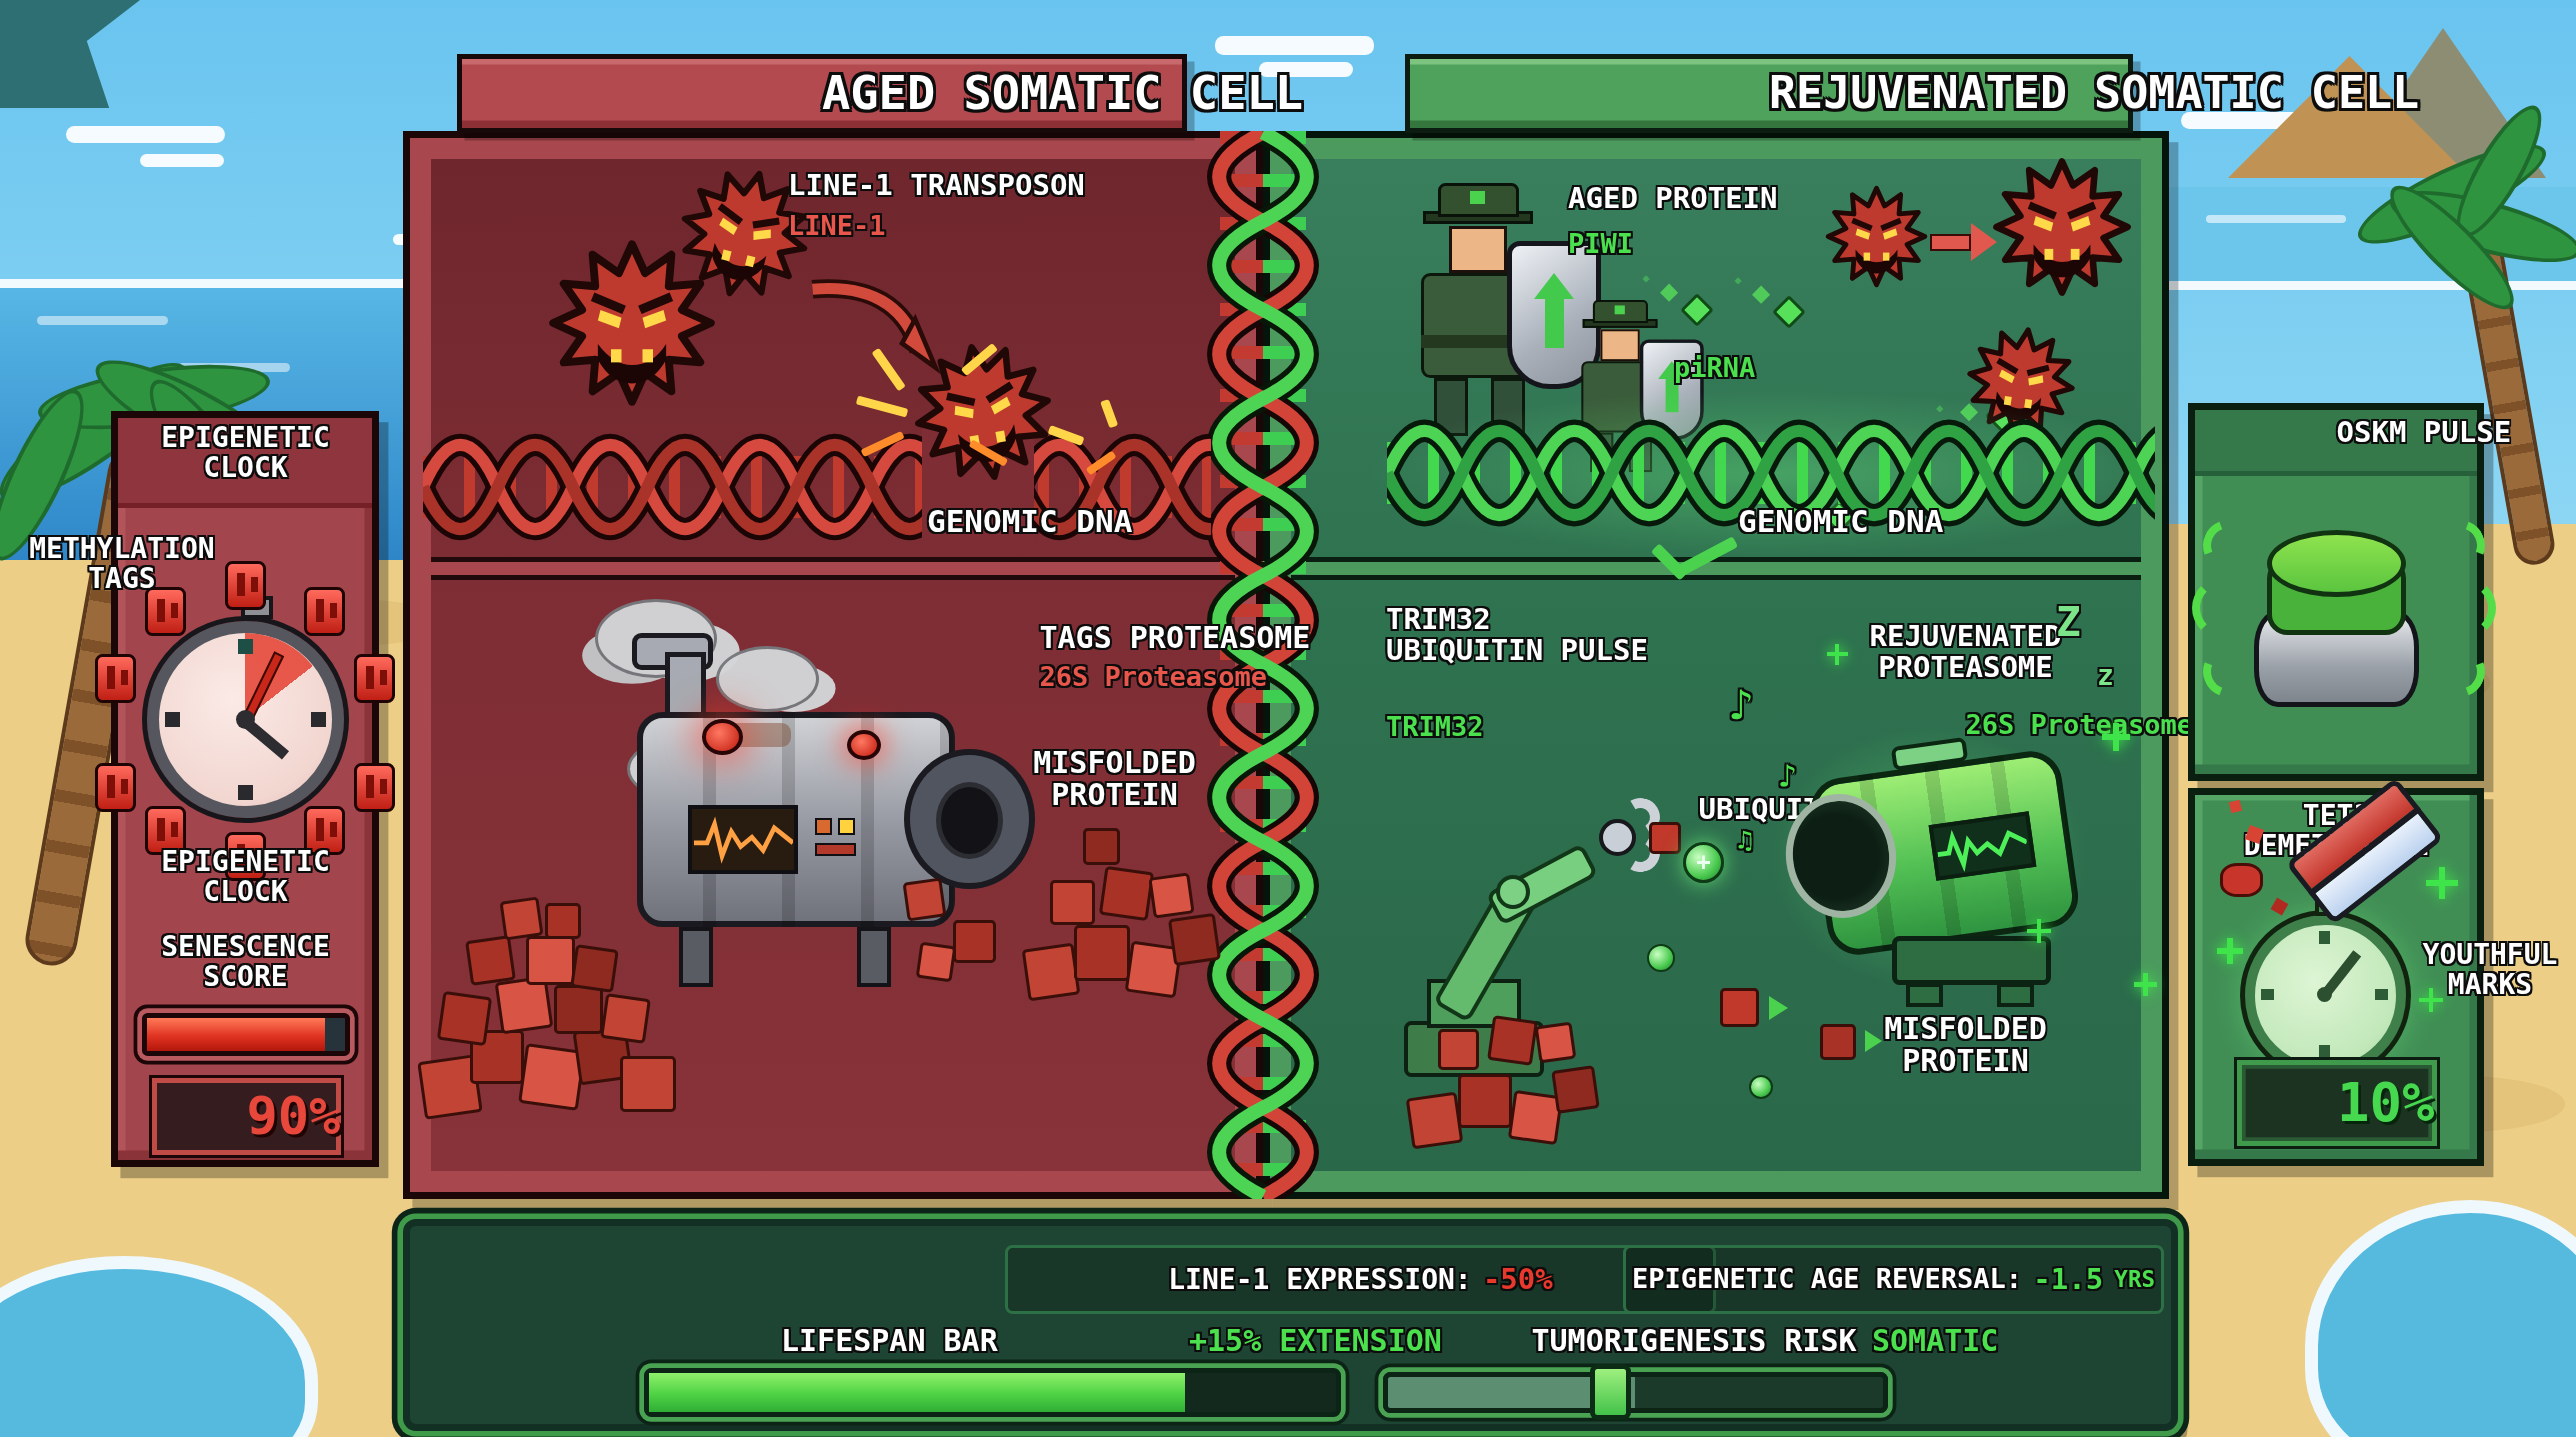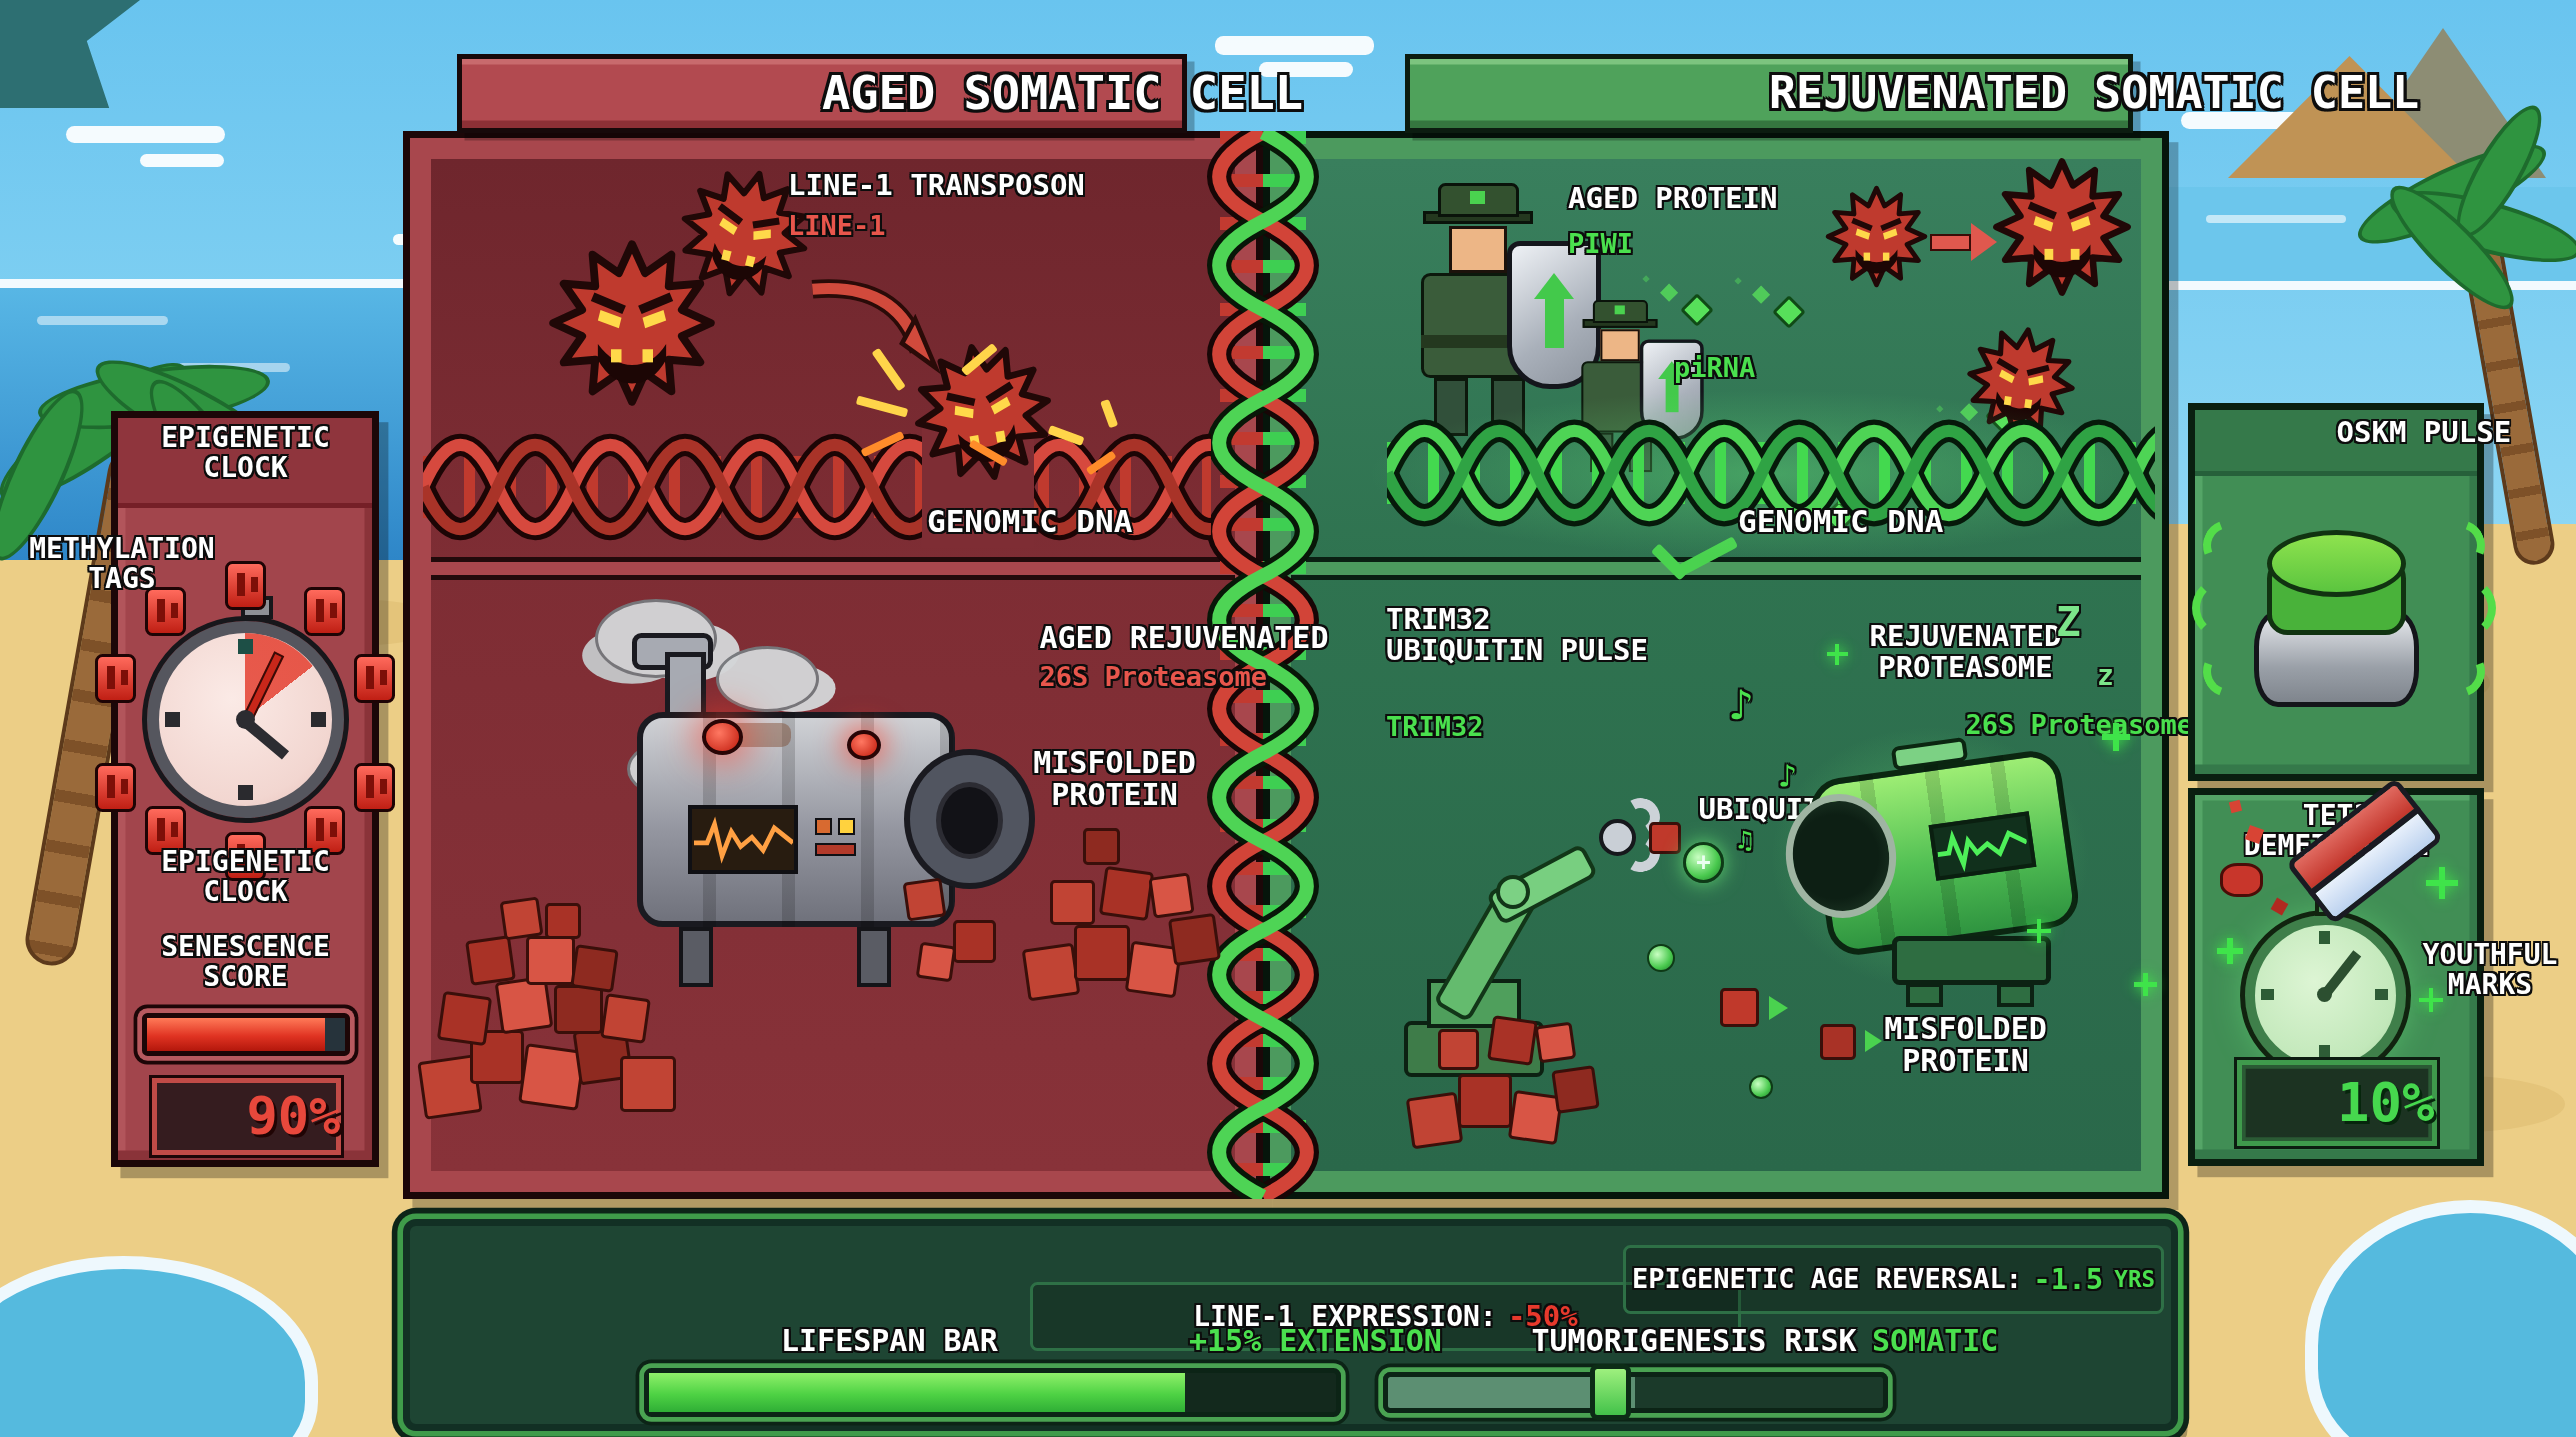--- a/index.html
+++ b/index.html
@@ -189,21 +189,21 @@
       <polyline points="0,34 14,34 22,14 30,48 40,22 50,38 62,28 74,42 86,18 106,34" fill="none" stroke="#ffa043" stroke-width="5"></polyline>
       </svg>
     <i style="left:239px;top:200px;width:17px;height:17px;background:#d86a30;border:2.8px solid #101014;"></i>
     <i style="left:262px;top:200px;width:17px;height:17px;background:#ffd23e;border:2.8px solid #101014;"></i>
     <i style="left:239px;top:225px;width:41px;height:13px;background:#b33a2a;border:2.8px solid #101014;"></i>
     <i style="left:103px;top:309px;width:34px;height:60px;background:#5a5c64;border:4.7px solid #141418;"></i>
     <i style="left:281px;top:309px;width:34px;height:60px;background:#5a5c64;border:4.7px solid #141418;"></i>
   </div>
 
   <div class="t o2" style="left:871px;top:622px;width:337px;font-size:30px;">
-    <span>AGED REJUVENATED</span>
+    <span>TAGS PROTEASOME</span>
     </div>
   <div class="t o2 rd" style="left:899px;top:663px;width:281px;font-size:27px;">
     <span>26S Proteasome</span>
     </div>
   <div class="t o2" style="left:988px;top:747px;width:253px;font-size:30px;">
     <div style="position:relative">MISFOLDED</div>
     <div style="position:relative">PROTEIN</div>
     </div>
 
   <div id="pile-aged-left" style="left:412px;top:880px;width:281px;height:281px;">
@@ -514,21 +514,21 @@
 
   <div class="t" style="left:2237px;top:1060px;width:200px;height:86px;background:#1c3322;border:5.6px solid #3f9a4c;outline:3.7px solid #0c1c10;box-shadow:inset 0 0 0 3.7px #2a5a34;font-size:54px;line-height:75px;color:#46d84e;text-shadow:2.8px 2.8px 0 #06260c;">
     <span>10%</span>
     </div>
   <div class="t o2" style="left:2406px;top:940px;width:168px;font-size:28px;z-index:5;">
     <div style="position:relative">YOUTHFUL</div>
     <div style="position:relative">MARKS</div>
     </div>
 
   <div style="left:403px;top:1219px;width:1775px;height:212px;background:#1e4533;border:7.5px solid #123024;border-radius:13px;box-shadow:0 0 0 5.6px #3f9b4a,0 0 0 11.2px #0d2418,9.4px 13px 0 rgba(0,0,0,.3);">
-    <div class="statbox" style="left:620px;top:19px;width:711px;height:69px;margin-top:37px;">
+    <div class="statbox" style="left:595px;top:19px;width:711px;height:69px;">
       <span class="t o2" style="position:relative;font-size:28px;">LINE-1 EXPRESSION:</span>
       <span class="t o2 rd" style="position:relative;font-size:29px;color:#e8392c;">-50%</span>
     </div>
     <div class="statbox" style="left:1213px;top:19px;width:541px;height:69px;">
       <span class="t o2" style="position:relative;font-size:27px;">EPIGENETIC AGE REVERSAL:</span>
       <span class="t o2 grn" style="position:relative;font-size:29px;">-1.5</span>
       <span class="t o2 grn" style="position:relative;font-size:22.5px;">YRS</span>
     </div>
     <div class="t o2" style="left:212px;top:99px;width:318px;font-size:30px;">
       <span>LIFESPAN BAR</span>

